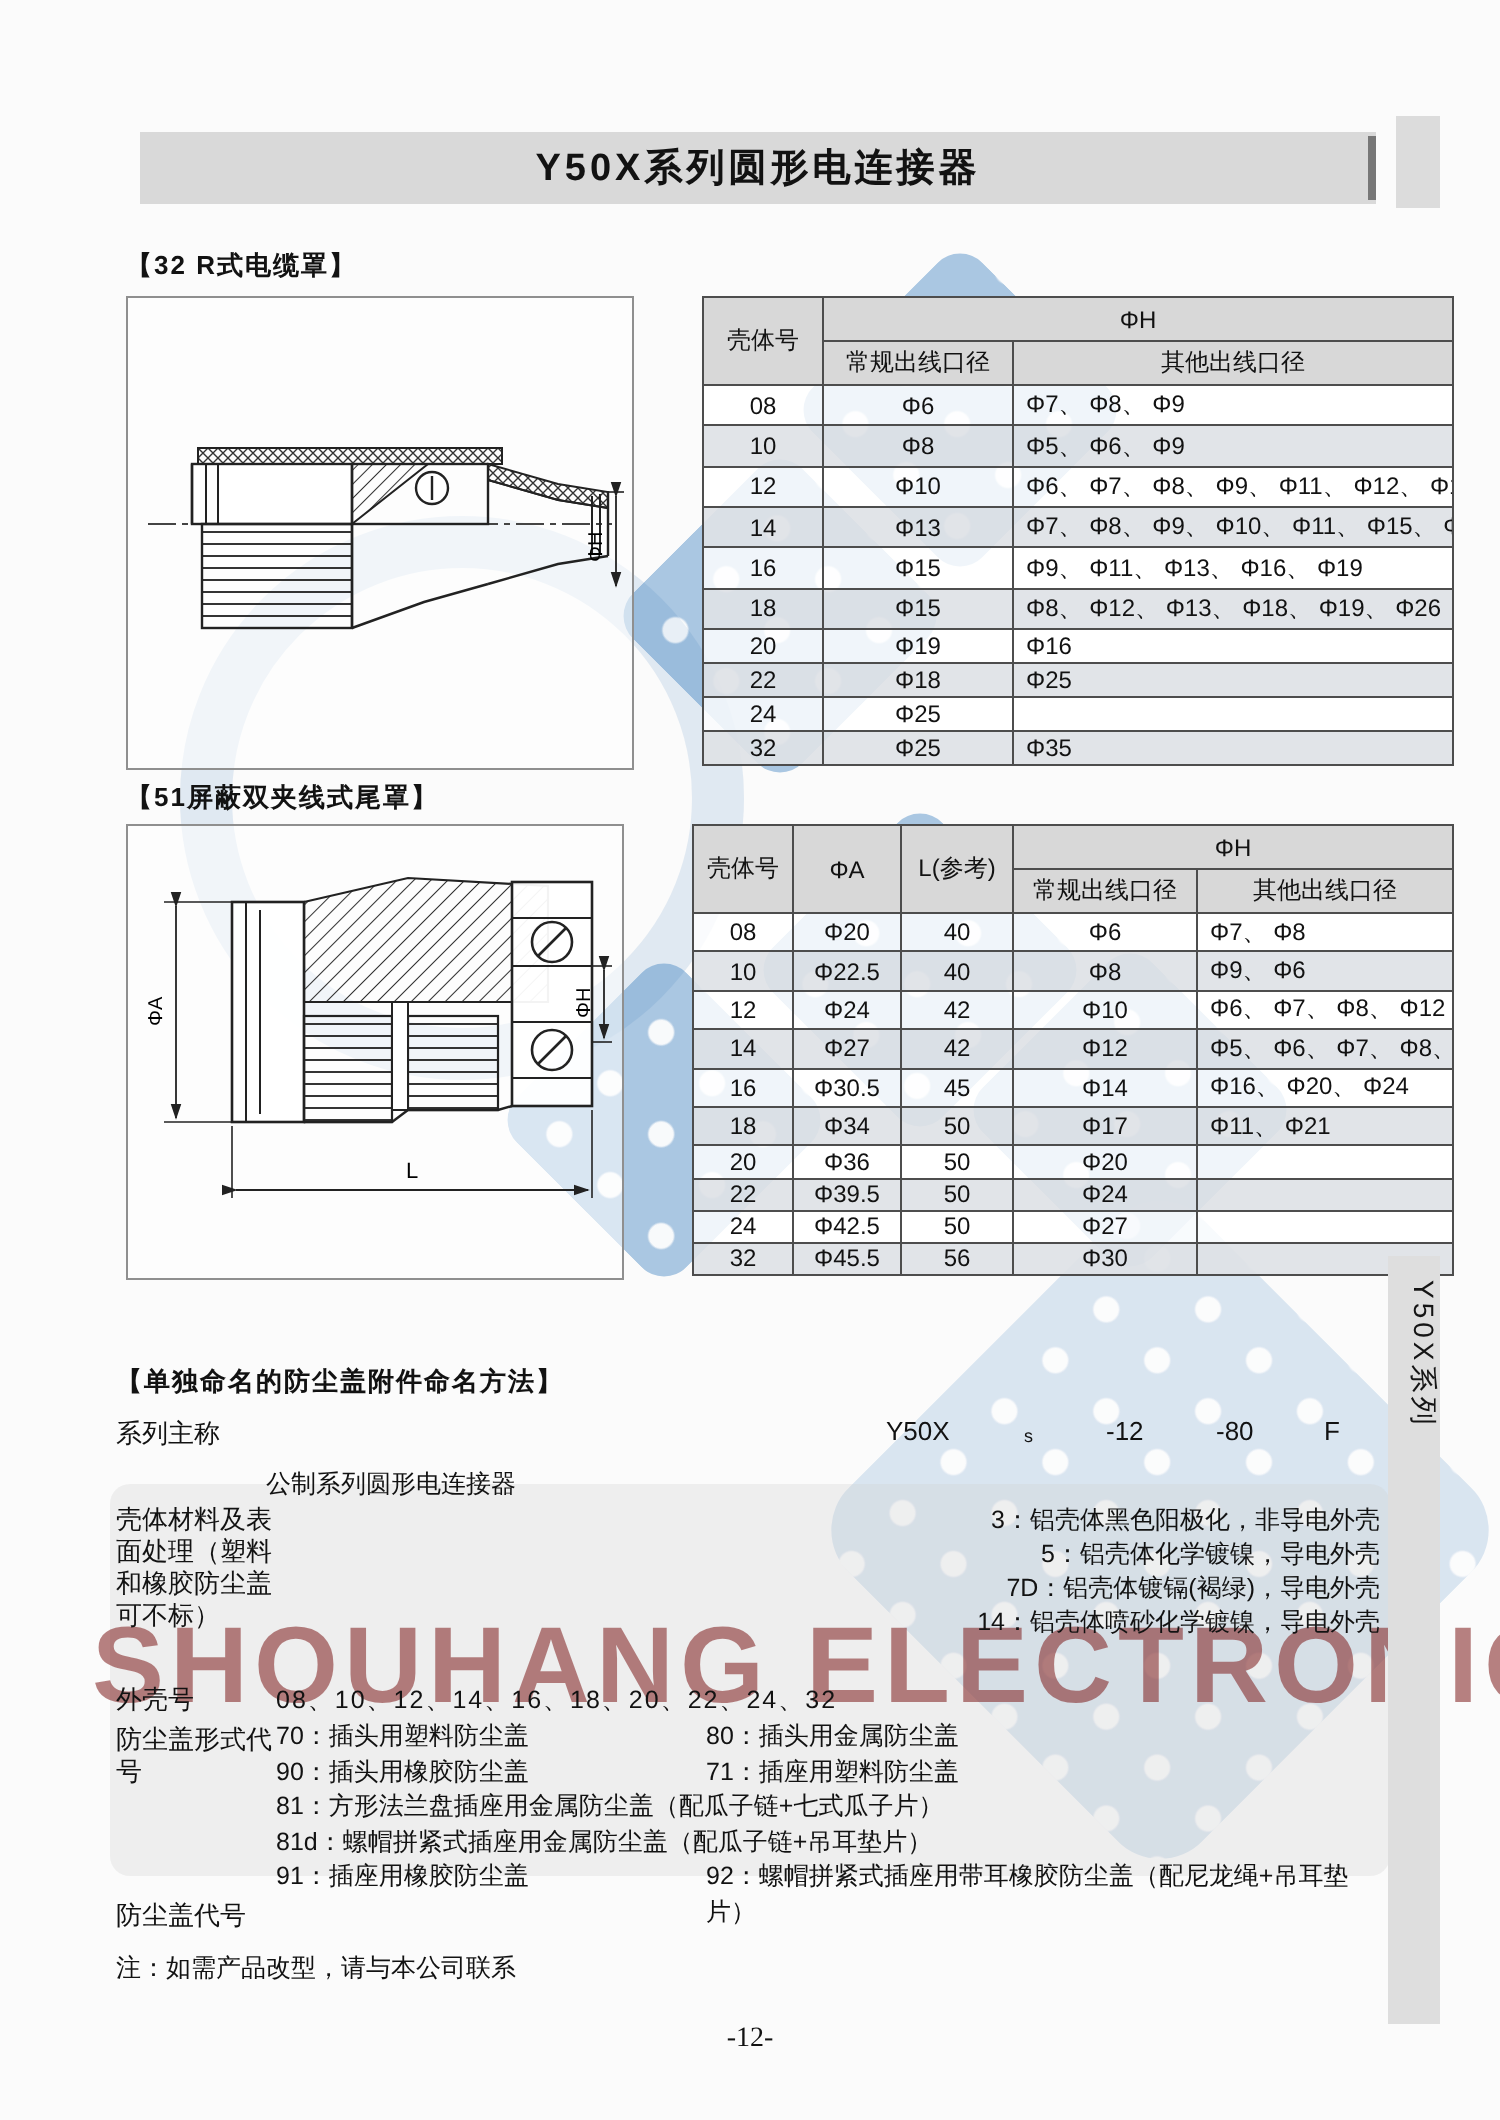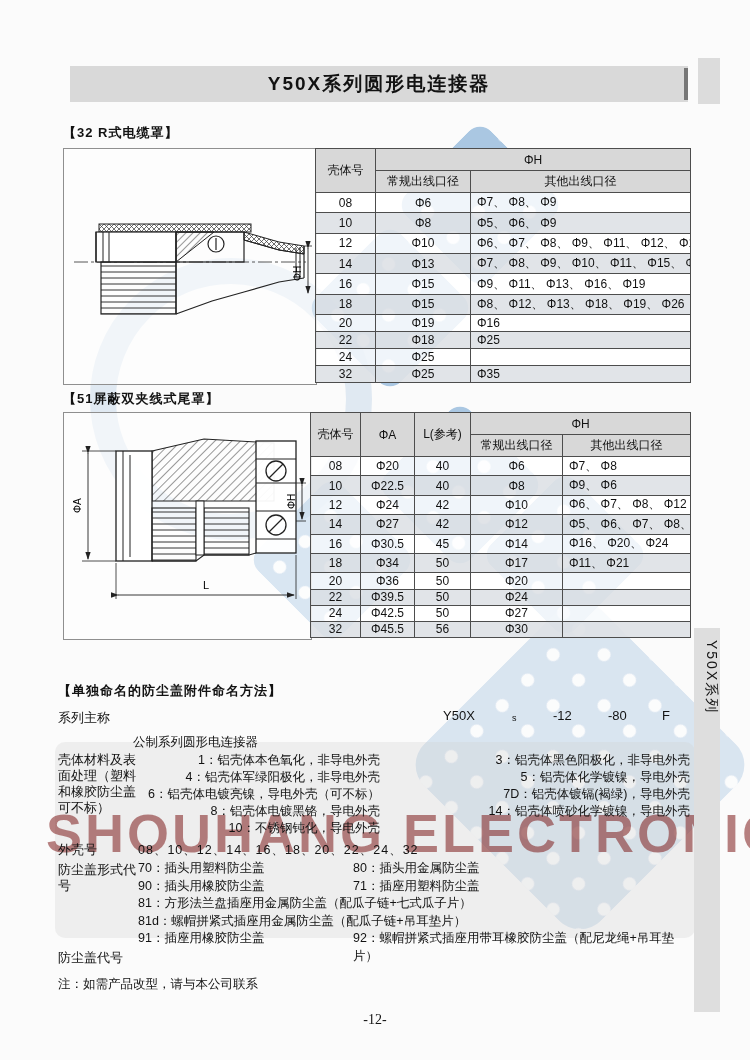--- a/index.html
+++ b/index.html
@@ -39,21 +39,21 @@
   .corner-tab{left:698px;top:58px;width:22px;height:46px;background:#dcdcdc;}
   .side-tab{
     left:694px;top:628px;width:26px;height:384px;background:#dedede;
     writing-mode:vertical-rl;text-orientation:sideways;
     font-size:14px;letter-spacing:2px;padding-top:12px;box-sizing:border-box;
     color:#151515;
   }
   .sec-label{font-size:13px;font-weight:bold;letter-spacing:1px;}
   .dbox{border:1px solid #8f8f8f;background:rgba(255,255,255,.55);}
   
-  .tblwrap{position:absolute;}
+  .tblwrap{position:absolute;margin-left:36px;}
   table.spec{border-collapse:collapse;table-layout:fixed;width:100%;height:100%;font-size:12px;}
   .spec th,.spec td{
     border:1px solid #4d4d4d;padding:0 3px;text-align:center;font-weight:normal;
     overflow:hidden;white-space:nowrap;
   }
   .spec thead th{background:#d8d8d8;height:21px;}
   .spec tbody td{background:rgba(255,255,255,.82);}
   .spec tbody tr:nth-child(even) td{background:rgba(222,226,230,.92);}
   .spec td:last-child{text-align:left;padding-left:6px;}
   
@@ -373,27 +373,20 @@
     <span class="code-part" style="left:385px;">Y50X</span>
     <span class="code-part small" style="left:454px;">s</span>
     <span class="code-part" style="left:495px;">-12</span>
     <span class="code-part" style="left:550px;">-80</span>
     <span class="code-part" style="left:604px;">F</span>
   </div>
 
   <div class="abs ntxt" style="left:133px;top:734px;">公制系列圆形电连接器</div>
 
   <div class="abs nlabel" style="left:58px;top:752px;width:80px;">壳体材料及表面处理（塑料和橡胶防尘盖可不标）</div>
-  <div class="abs ntxt" style="left:138px;top:752px;width:242px;">
-      <div>1：铝壳体本色氧化，非导电外壳</div>
-      <div>4：铝壳体军绿阳极化，非导电外壳</div>
-      <div>6：铝壳体电镀亮镍，导电外壳（可不标）</div>
-      <div>8：铝壳体电镀黑铬，导电外壳</div>
-      <div>10：不锈钢钝化，导电外壳</div>
-    </div>
   <div class="abs ntxt" style="left:380px;top:752px;width:310px;">
       <div>3：铝壳体黑色阳极化，非导电外壳</div>
       <div>5：铝壳体化学镀镍，导电外壳</div>
       <div>7D：铝壳体镀镉(褐绿)，导电外壳</div>
       <div>14：铝壳体喷砂化学镀镍，导电外壳</div>
     </div>
 
   <div class="abs nlabel" style="left:58px;top:842px;">外壳号</div>
   <div class="abs ntxt" style="left:138px;top:842px;letter-spacing:1px;">08、10、12、14、16、18、20、22、24、32</div>
 

